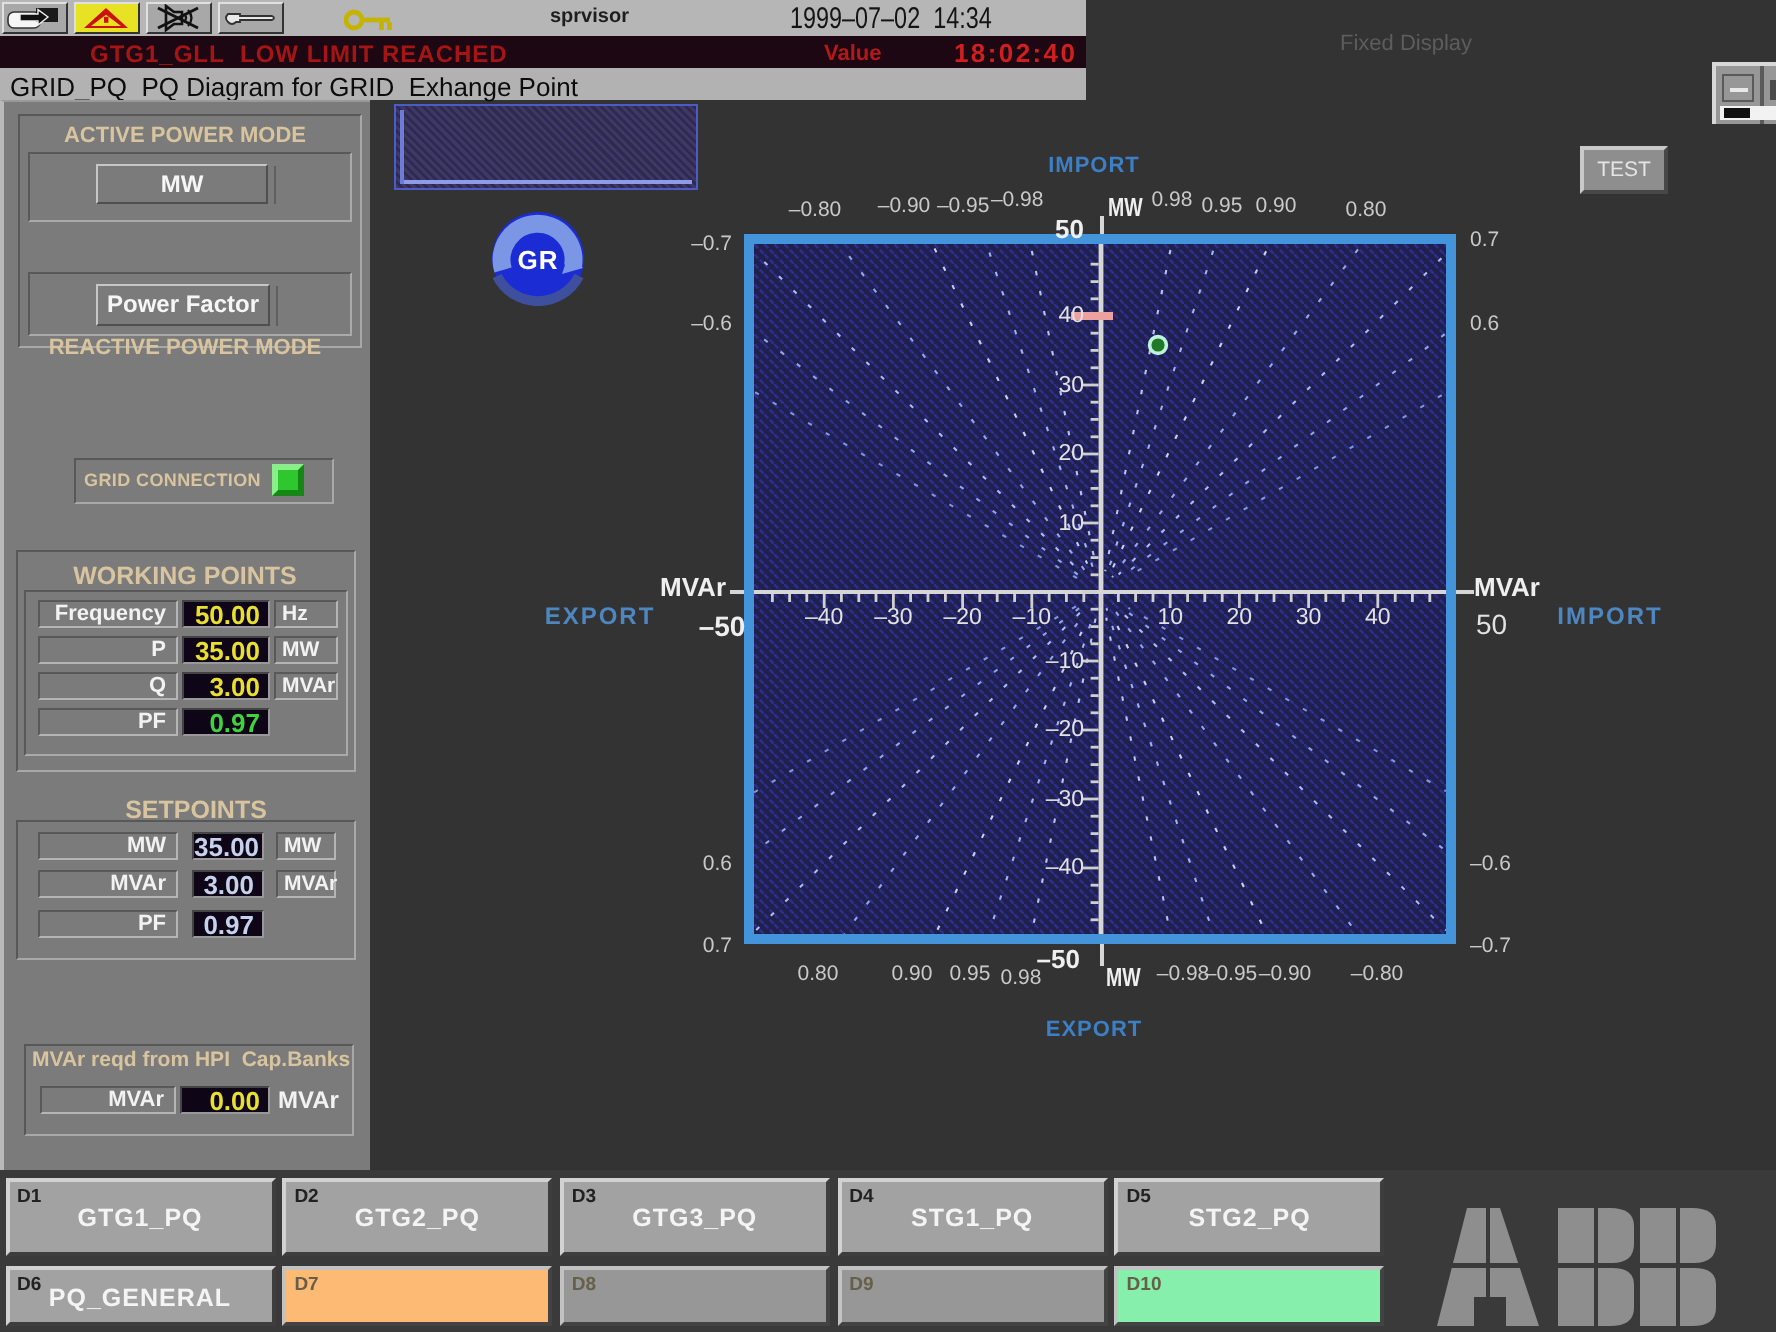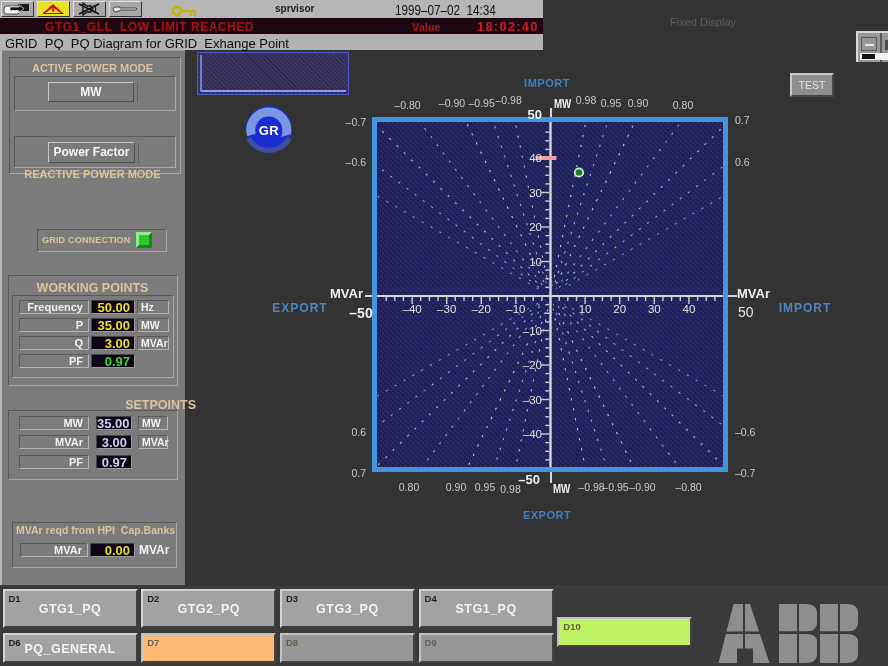--- a/index.html
+++ b/index.html
@@ -84,21 +84,21 @@
 <div class="unit" style="left:137px;top:300px;width:32px;height:14px;line-height:12px">Hz</div>
 <div class="lab" style="left:19px;top:318px;width:70px;height:14px;line-height:12px">P</div>
 <div class="val" style="left:91px;top:318px;width:44px;height:14px;line-height:13px;color:#e8df2e">35.00</div>
 <div class="unit" style="left:137px;top:318px;width:32px;height:14px;line-height:12px">MW</div>
 <div class="lab" style="left:19px;top:336px;width:70px;height:14px;line-height:12px">Q</div>
 <div class="val" style="left:91px;top:336px;width:44px;height:14px;line-height:13px;color:#e8df2e">3.00</div>
 <div class="unit" style="left:137px;top:336px;width:32px;height:14px;line-height:12px">MVAr</div>
 <div class="lab" style="left:19px;top:354px;width:70px;height:14px;line-height:12px">PF</div>
 <div class="val" style="left:91px;top:354px;width:44px;height:14px;line-height:13px;color:#3ed43e">0.97</div>
 <div class="grp" style="left:8px;top:410px;width:170px;height:70px"></div>
-<div class="abs tan" style="left:0px;top:398px;width:196px;text-align:right;font-size:12.5px;">SETPOINTS</div>
+<div class="abs tan" style="left:0px;top:398px;width:196px;text-align:center;font-size:12.5px;">SETPOINTS</div>
 <div class="lab" style="left:19px;top:416px;width:70px;height:14px;line-height:12px">MW</div>
 <div class="val" style="left:96px;top:416px;width:36px;height:14px;line-height:13px;color:#c6d2ec">35.00</div>
 <div class="unit" style="left:138px;top:416px;width:30px;height:14px;line-height:12px">MW</div>
 <div class="lab" style="left:19px;top:435px;width:70px;height:14px;line-height:12px">MVAr</div>
 <div class="val" style="left:96px;top:435px;width:36px;height:14px;line-height:13px;color:#c6d2ec">3.00</div>
 <div class="unit" style="left:138px;top:435px;width:30px;height:14px;line-height:12px">MVAr</div>
 <div class="lab" style="left:19px;top:455px;width:70px;height:14px;line-height:12px">PF</div>
 <div class="val" style="left:96px;top:455px;width:36px;height:14px;line-height:13px;color:#c6d2ec">0.97</div>
 <div class="grp" style="left:12px;top:522px;width:165px;height:46px"></div>
 <div class="abs tan" style="left:16px;top:524px;font-size:10.5px">MVAr reqd from HPI&nbsp; Cap.Banks</div>
@@ -293,31 +293,32 @@
 <div class="wl" style="left:497.9px;top:303px;width:36px;text-align:center;font-size:11.5px;">–10</div>
 <div class="wl" style="left:567.1px;top:303px;width:36px;text-align:center;font-size:11.5px;">10</div>
 <div class="wl" style="left:601.7px;top:303px;width:36px;text-align:center;font-size:11.5px;">20</div>
 <div class="wl" style="left:636.3px;top:303px;width:36px;text-align:center;font-size:11.5px;">30</div>
 <div class="wl" style="left:670.9px;top:303px;width:36px;text-align:center;font-size:11.5px;">40</div>
 <div class="abs" style="left:0;top:585px;width:888px;height:81px;background:#3a3a3a"></div>
 <div class="btn" style="left:2.5px;top:589px;width:135px;height:39px;line-height:36px"><span class="dn">D1</span>GTG1_PQ</div>
 <div class="btn" style="left:141.2px;top:589px;width:135px;height:39px;line-height:36px"><span class="dn">D2</span>GTG2_PQ</div>
 <div class="btn" style="left:279.9px;top:589px;width:135px;height:39px;line-height:36px"><span class="dn">D3</span>GTG3_PQ</div>
 <div class="btn" style="left:418.59999999999997px;top:589px;width:135px;height:39px;line-height:36px"><span class="dn">D4</span>STG1_PQ</div>
+<div class="btn" style="left:557.3px;top:589px;width:135px;height:39px;line-height:36px"><span class="dn">D5</span>STG2_PQ</div>
 <div class="btn" style="left:2.5px;top:633px;width:135px;height:30px;line-height:28px"><span class="dn">D6</span>PQ_GENERAL</div>
 <div class="abs" style="left:141.2px;top:633px;width:135px;height:30px;background:#fdba74;border-top:2px solid #c2c2c2;border-left:2px solid #c2c2c2;border-bottom:2px solid #434343;border-right:2px solid #434343">
       <span class="dn" style="color:#65604a">D7</span>
     </div>
 <div class="abs" style="left:279.9px;top:633px;width:135px;height:30px;background:#979797;border-top:2px solid #c2c2c2;border-left:2px solid #c2c2c2;border-bottom:2px solid #434343;border-right:2px solid #434343">
       <span class="dn" style="color:#65604a">D8</span>
     </div>
 <div class="abs" style="left:418.59999999999997px;top:633px;width:135px;height:30px;background:#979797;border-top:2px solid #c2c2c2;border-left:2px solid #c2c2c2;border-bottom:2px solid #434343;border-right:2px solid #434343">
       <span class="dn" style="color:#65604a">D9</span>
     </div>
-<div class="abs" style="left:557.3px;top:617px;width:135px;height:30px;background:#bef264;border-top:2px solid #c2c2c2;border-left:2px solid #c2c2c2;border-bottom:2px solid #434343;border-right:2px solid #434343">
+<div class="abs" style="left:557.3px;top:633px;width:135px;height:30px;background:#86efac;border-top:2px solid #c2c2c2;border-left:2px solid #c2c2c2;border-bottom:2px solid #434343;border-right:2px solid #434343">
       <span class="dn" style="color:#65604a">D10</span>
     </div>
 <svg width="160" height="66" style="position:absolute;left:712px;top:600px">
       <path d="M6.5 63 L21.5 4 L38 4 L57.5 63 L41 63 L41 48.5 L25 48.5 L25 63 Z" fill="#8e8e8e"></path>
       <path d="M67 4 L93 4 Q105 4 105 13 L105 22 Q105 31.5 94 31.5 L67 31.5 Z" fill="#8e8e8e"></path>
       <path d="M67 34 L94 34 Q105 34 105 42 L105 54 Q105 63 93 63 L67 63 Z" fill="#8e8e8e"></path>
       <path d="M108 4 L134 4 Q146 4 146 13 L146 22 Q146 31.5 135 31.5 L108 31.5 Z" fill="#8e8e8e"></path>
       <path d="M108 34 L135 34 Q146 34 146 42 L146 54 Q146 63 134 63 L108 63 Z" fill="#8e8e8e"></path>
       <rect x="0" y="31.5" width="160" height="2.5" fill="#3a3a3a"></rect>
       <rect x="31" y="4" width="2" height="59" fill="#3a3a3a"></rect>

